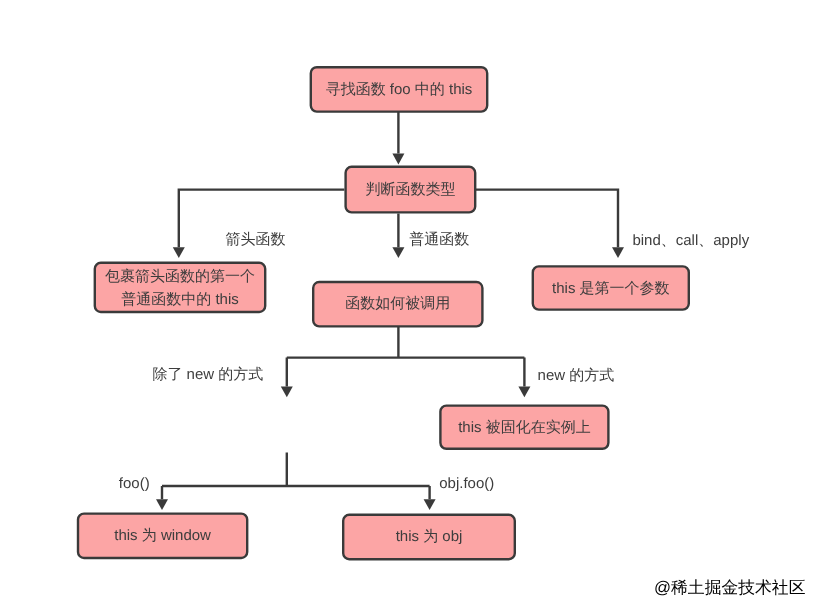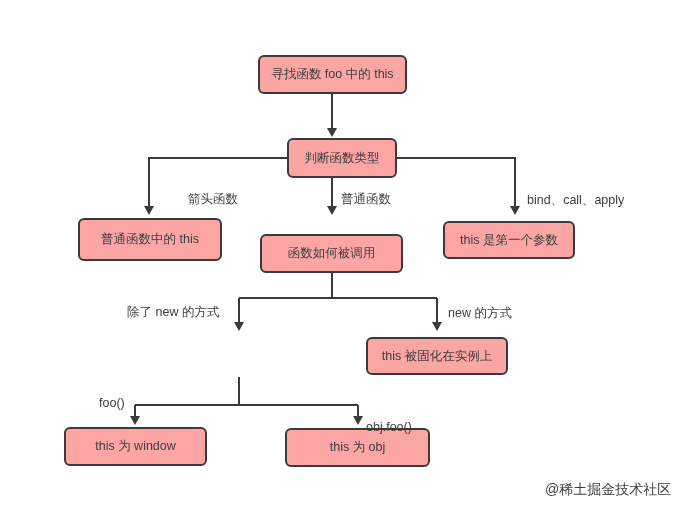--- a/index.html
+++ b/index.html
@@ -37,21 +37,21 @@
     position: absolute;
     font-size: 12.5px;
     color: #3d3d3d;
     white-space: nowrap;
   }
   .watermark {
     position: absolute;
     left: 545px;
     top: 481px;
     font-size: 14px;
-    color: #404040;
+    color: #000000;
     white-space: nowrap;
   }
 </style>
 </head>
 <body>
 
 <div class="canvas">
 
   <svg class="connectors" width="695" height="513" viewBox="0 0 695 513">
     <path d="M332,93 V128
@@ -76,20 +76,21 @@
       <polygon points="130,416 140,416 135,425"></polygon>
       <polygon points="353,416 363,416 358,425"></polygon>
     </g>
   </svg>
 
   <div class="node" style="left:258px; top:55px; width:149px; height:39px;">寻找函数 foo 中的 this</div>
 
   <div class="node" style="left:287px; top:138px; width:110px; height:40px;">判断函数类型</div>
 
   <div class="node two-line" style="left:78px; top:218px; width:144px; height:43px;">
+    <span>包裹箭头函数的第一个</span>
     <span>普通函数中的 this</span>
   </div>
 
   <div class="node" style="left:260px; top:234px; width:143px; height:39px;font-family:Liberation Mono, monospace;">函数如何被调用</div>
 
   <div class="node" style="left:443px; top:221px; width:132px; height:38px;">this 是第一个参数</div>
 
 
   <div class="node" style="left:366px; top:337px; width:142px; height:38px;text-align:right;">this 被固化在实例上</div>
 
@@ -102,17 +103,17 @@
   <span class="edge-label" style="left:341px; top:191px;">普通函数</span>
 
   <span class="edge-label" style="left:527px; top:192px;">bind、call、apply</span>
 
   <span class="edge-label" style="left:127px; top:304px;">除了 new 的方式</span>
 
   <span class="edge-label" style="left:448px; top:305px;">new 的方式</span>
 
   <span class="edge-label" style="left:99px; top:396px;">foo()</span>
 
-  <span class="edge-label" style="left:366px; top:420px;">obj.foo()</span>
+  <span class="edge-label" style="left:366px; top:396px;">obj.foo()</span>
 
   <span class="watermark">@稀土掘金技术社区</span>
 
 </div>
 
 </body></html>

